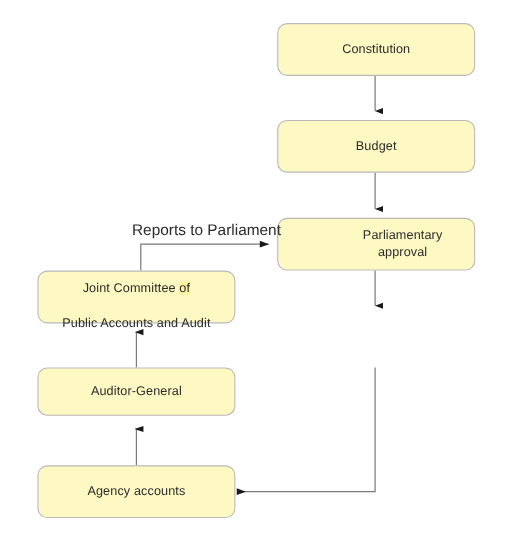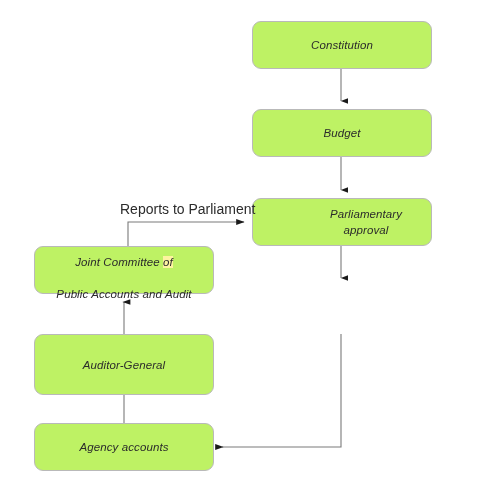--- a/index.html
+++ b/index.html
@@ -23,26 +23,25 @@
     top: 0;
     width: 482px;
     height: 492px;
     pointer-events: none;
   }
   .node {
     position: absolute;
     box-sizing: border-box;
     border: 1px solid #b9b9b9;
     border-radius: 9px;
-    background: #bef264;
+    background: #fef9c3;
     display: flex;
     align-items: center;
     justify-content: center;
     text-align: center;
-    font-style: italic;
   }
   .node-label {
     font-size: 11.5px;
     line-height: 16px;
     color: #2b2b2b;
     letter-spacing: 0.1px;
     white-space: pre-line;
     padding: 0 6px;
   }
   .edge-label {
@@ -105,21 +104,21 @@
   </div>
 
 
   <div class="node" style="left:34px; top:246px; width:180px; height:48px;">
     <span class="node-label">
       <span>Joint Committee </span><span class="hl">of</span><br>
       <span>Public Accounts and Audit</span>
     </span>
   </div>
 
-  <div class="node" style="left:34px; top:334px; width:180px; height:61px;">
+  <div class="node" style="left:34px; top:334px; width:180px; height:44px;">
     <span class="node-label">Auditor-General</span>
   </div>
 
   <div class="node" style="left:34px; top:423px; width:180px; height:48px;">
     <span class="node-label">Agency accounts</span>
   </div>
 
   <div class="edge-label" style="left:120px; top:203px;">Reports to Parliament</div>
 
 </div>

